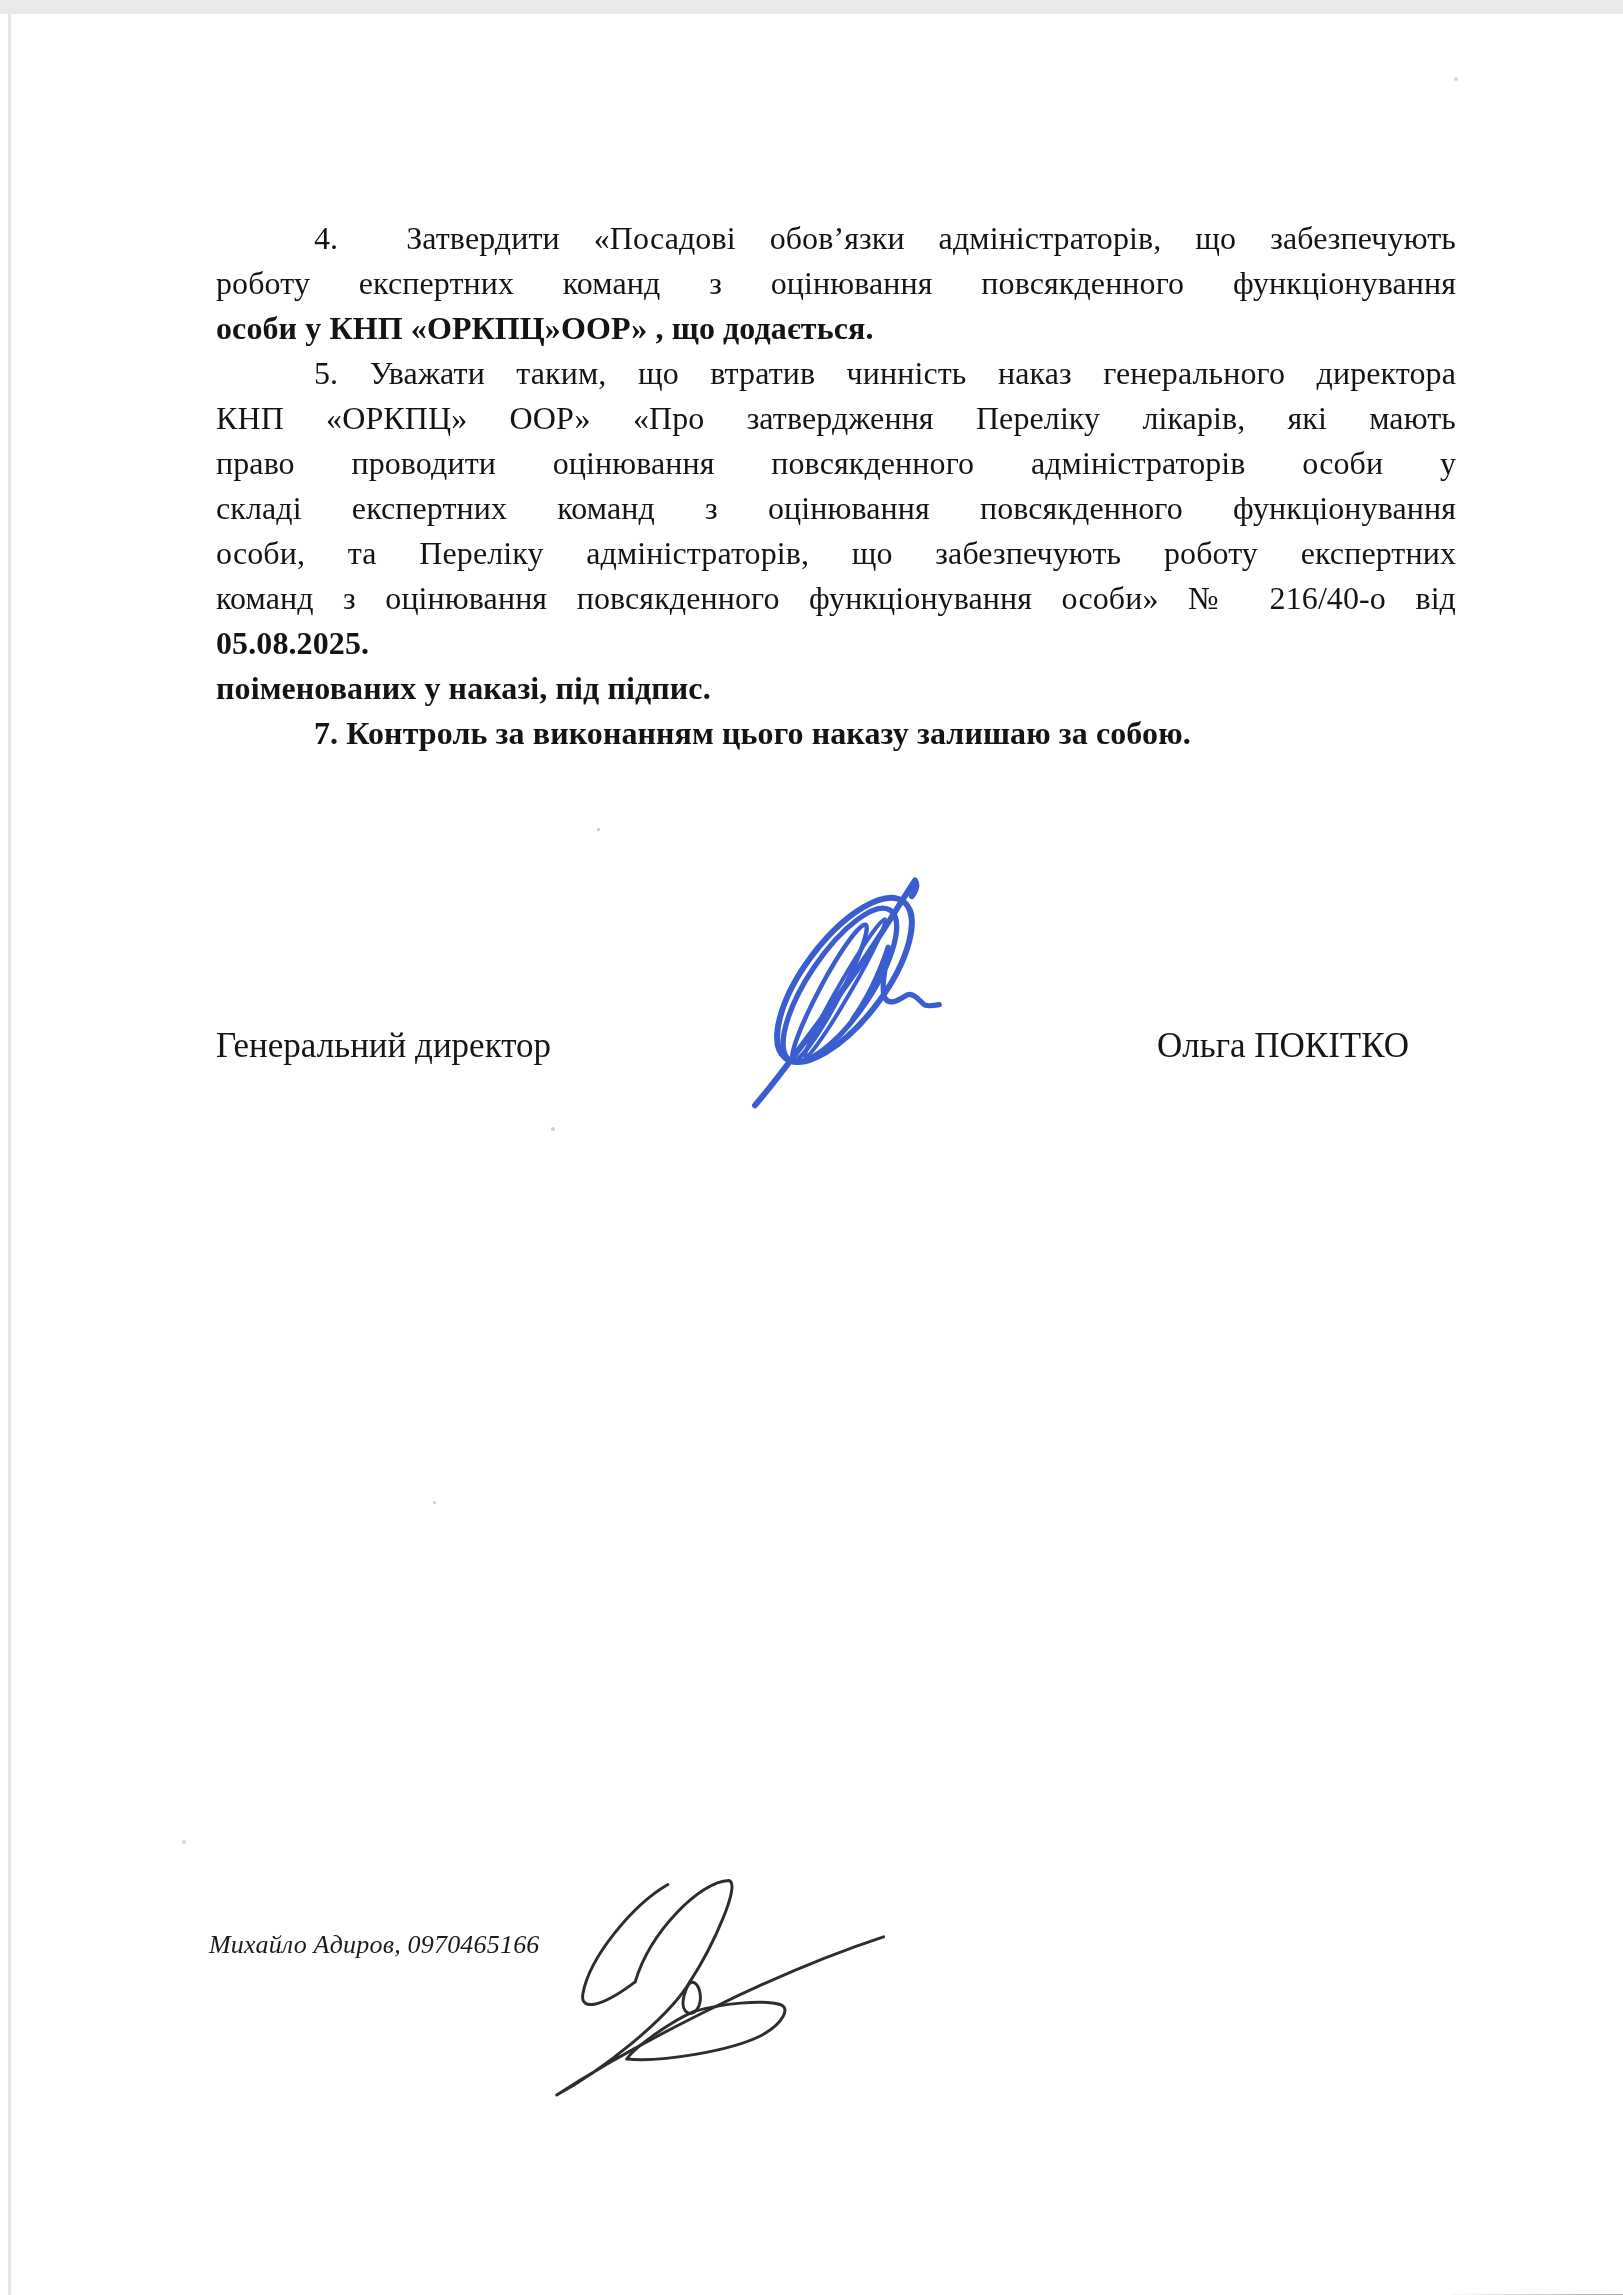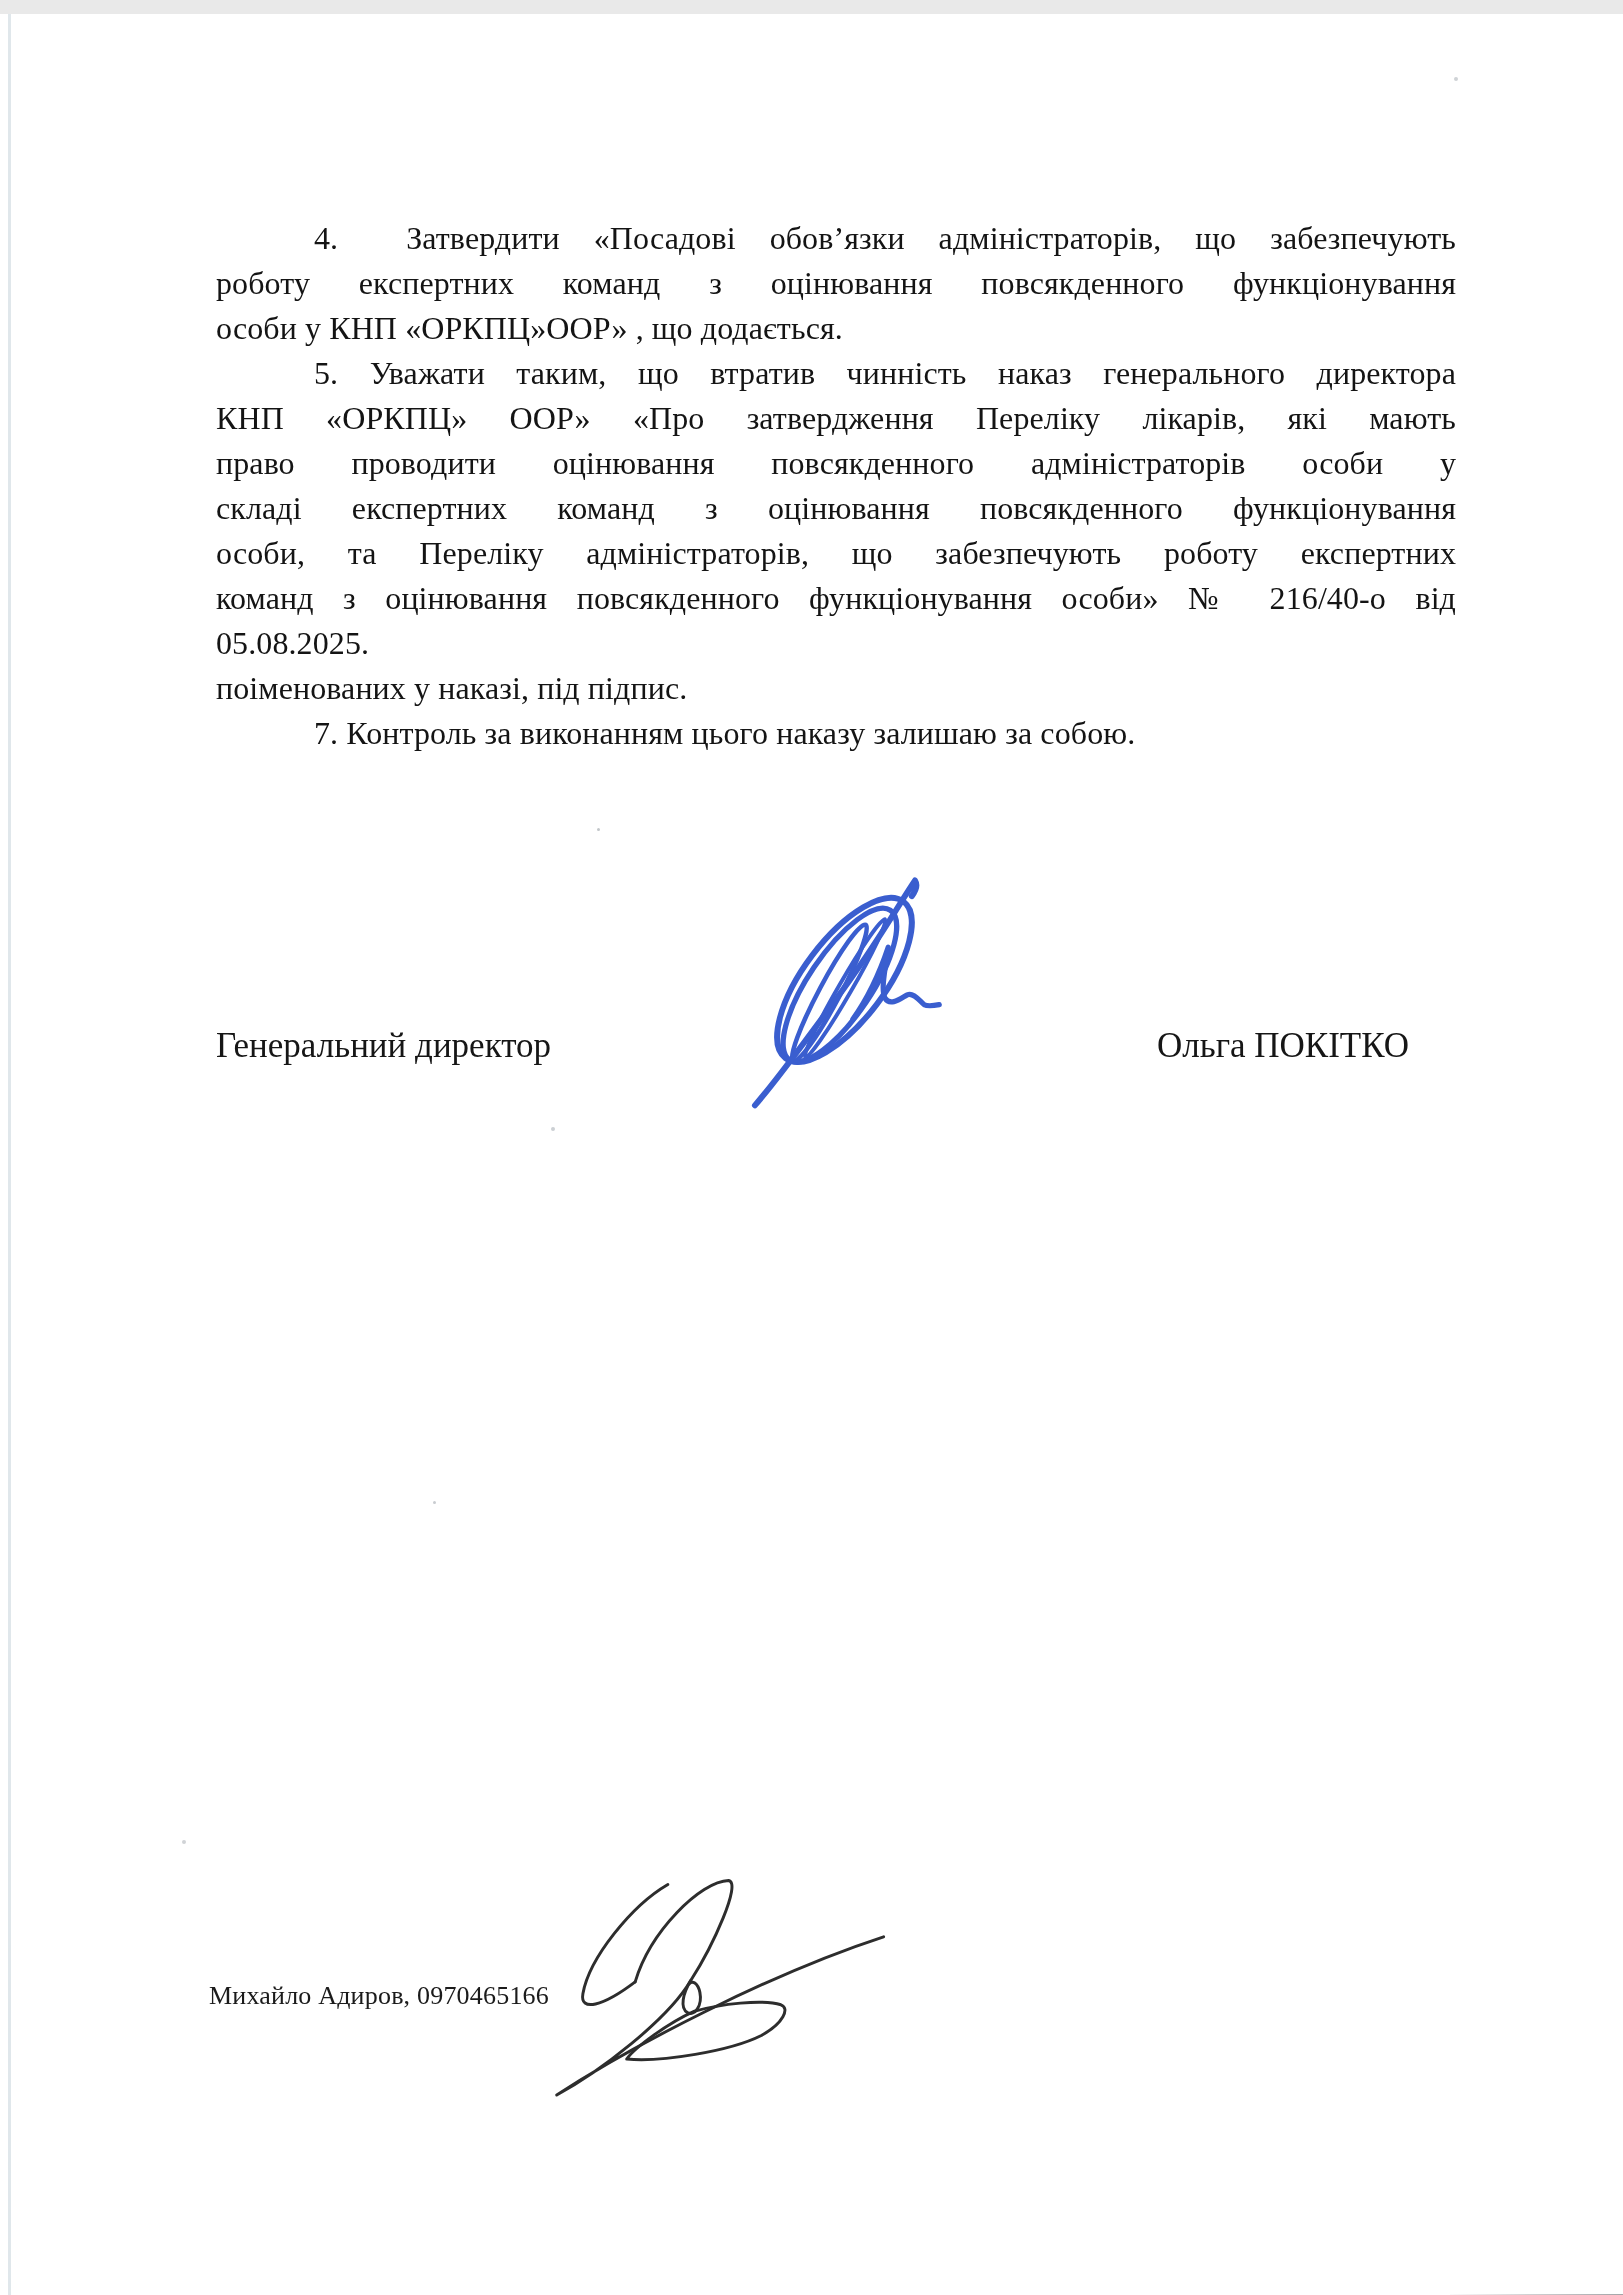--- a/index.html
+++ b/index.html
@@ -23,45 +23,46 @@
     color:#141414;
   }
   .line{
     text-align:justify;
     text-align-last:justify;
     white-space:normal;
     height:45px;
     overflow:visible;
   }
   .line.first{ text-indent:98px; }
-  .line.last{ text-align-last:left; }
+  .line.last{ text-align-last:left;font-weight:bold; }
   
   .sig-row{
     position:absolute;
     left:216px; right:214px; top:1007px;
     display:flex;
     justify-content:space-between;
     align-items:baseline;
     font-size:35px;
     font-weight:normal;
     line-height:50px;
     color:#161616;
   }
   .sig-ink{ position:absolute; }
   .sig-ink svg{ display:block; width:100%; height:100%; }
   .ink-blue{ left:717px; top:848px; width:268px; height:301px; }
   .ink-black{ left:553px; top:1862px; width:367px; height:268px; }
   
   .footer-contact{
     position:absolute;
-    left:209px; top:1965px;
+    left:209px; top:1914px;
     font-size:26px;
     line-height:34px;
     color:#1b1b1b;
     letter-spacing:0.2px;
+    font-style:italic;
   }
   
   .edge-left{
     position:absolute; left:7.9px; top:0; width:3.3px; height:2288px;
     background:rgba(165,185,198,0.35);
   }
   .edge-bottom{
     position:absolute; left:14.4px; top:2286px; width:1617px; height:4.6px;
     background:#4a4e53;
     transform:rotate(-0.2deg);

